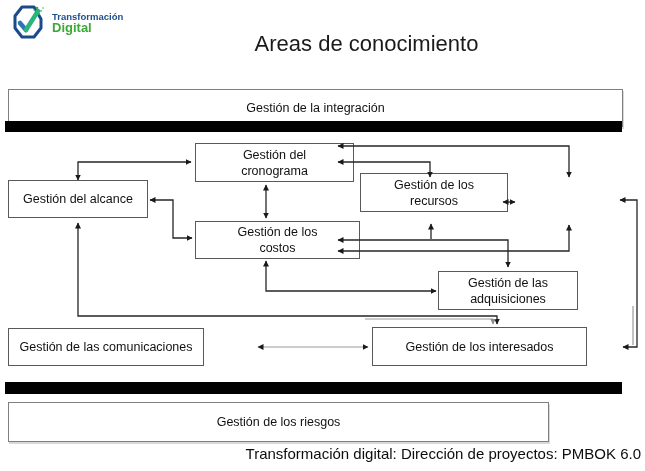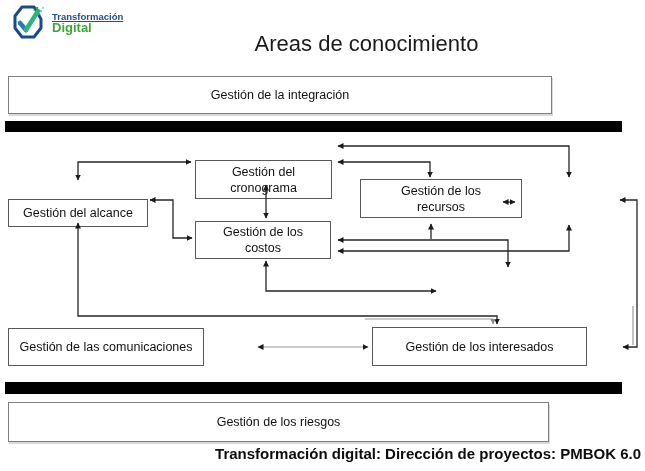--- a/index.html
+++ b/index.html
@@ -2,21 +2,21 @@
 <html><head>
 <meta charset="utf-8">
 <style>
   html,body{margin:0;padding:0;background:#ffffff;}
   #page{position:relative;width:645px;height:471px;background:#ffffff;overflow:hidden;
         font-family:"Liberation Sans","DejaVu Sans",sans-serif;color:#1a1a1a;}
 
   
   .logo{position:absolute;left:8px;top:4px;display:flex;align-items:center;gap:4px;}
   .logo-text{display:flex;flex-direction:column;line-height:11px;}
-  .logo-line1{font-size:9.5px;font-weight:bold;color:#1e4e8c;text-decoration:underline;}
+  .logo-line1{font-size:9.5px;font-weight:bold;color:#1e4e8c;}
   .logo-line2{font-size:13px;font-weight:bold;color:#3aaa35;}
 
   
   .title{position:absolute;left:0;top:31px;width:100%;text-align:center;
          font-size:22px;color:#1a1a1a;padding-left:44px;}
 
   
   .bar{position:absolute;left:5px;width:617px;background:#000000;}
   .bar1{top:121px;height:11px;}
   .bar2{top:382px;height:12px;}
@@ -25,21 +25,21 @@
   .node{position:absolute;background:#ffffff;border:1.2px solid #595959;
         display:flex;align-items:center;justify-content:center;text-align:center;
         font-size:12.5px;line-height:16px;color:#111;box-sizing:border-box;}
   .wide{border-color:#7f7f7f;box-shadow:1px 2px 0 #d9d9d9;}
   .narrow-label .wrap{max-width:100px;}
 
   
   .connectors{position:absolute;left:0;top:0;width:645px;height:471px;pointer-events:none;}
 
   
-  .footer{position:absolute;right:4px;top:445px;font-size:15px;font-weight:bold;
+  .footer{position:absolute;right:4px;top:445px;font-size:15px;font-weight:normal;
           color:#0d0d0d;white-space:nowrap;}
 </style>
 </head>
 <body>
 
 <div id="page">
 
   <div class="logo">
     <svg width="40" height="36" viewBox="0 0 40 36">
       <path d="M14 3 L26 3 L33 15 L33 24 L26 33 L14 33 L7 24 L7 12 Z" fill="none" stroke="#1b4a8a" stroke-width="3" stroke-linejoin="round"></path>
@@ -52,43 +52,46 @@
       <circle cx="26" cy="6" r="0.8" fill="#57c1a4"></circle>
     </svg>
     <div class="logo-text">
       <span class="logo-line1">Transformación</span>
       <span class="logo-line2">Digital</span>
     </div>
   </div>
 
   <div class="title">Areas de conocimiento</div>
 
-  <div class="node wide" style="left:8px;top:76px;width:544px;height:38px">
+  <div class="node wide" style="left:8px;top:89px;width:615px;height:38px">
     <span class="wrap">Gestión de la integración</span>
   </div>
 
   <div class="bar bar1"></div>
 
-  <div class="node" style="left:8px;top:199px;width:140px;height:28px">
+  <div class="node" style="left:8px;top:180px;width:140px;height:38px">
     <span class="wrap">Gestión del alcance</span>
   </div>
 
-  <div class="node narrow-label" style="left:195px;top:160px;width:137px;height:39px">
+  <div class="node narrow-label" style="left:195px;top:143px;width:159px;height:39px">
     <span class="wrap">Gestión del cronograma</span>
   </div>
 
-  <div class="node narrow-label" style="left:195px;top:221px;width:136px;height:38px">
+  <div class="node narrow-label" style="left:195px;top:221px;width:165px;height:38px">
     <span class="wrap">Gestión de los costos</span>
   </div>
 
-  <div class="node narrow-label" style="left:360px;top:179px;width:162px;height:39px">
+  <div class="node narrow-label" style="left:360px;top:173px;width:148px;height:39px">
     <span class="wrap">Gestión de los recursos</span>
   </div>
 
 
+  <div class="node narrow-label" style="left:438px;top:271px;width:140px;height:39px">
+    <span class="wrap">Gestión de las adquisiciones</span>
+  </div>
 
   <div class="node" style="left:8px;top:328px;width:196px;height:38px">
     <span class="wrap">Gestión de las comunicaciones</span>
   </div>
 
   <div class="node" style="left:372px;top:327px;width:215px;height:39px">
     <span class="wrap">Gestión de los interesados</span>
   </div>
 
   <div class="bar bar2"></div>

